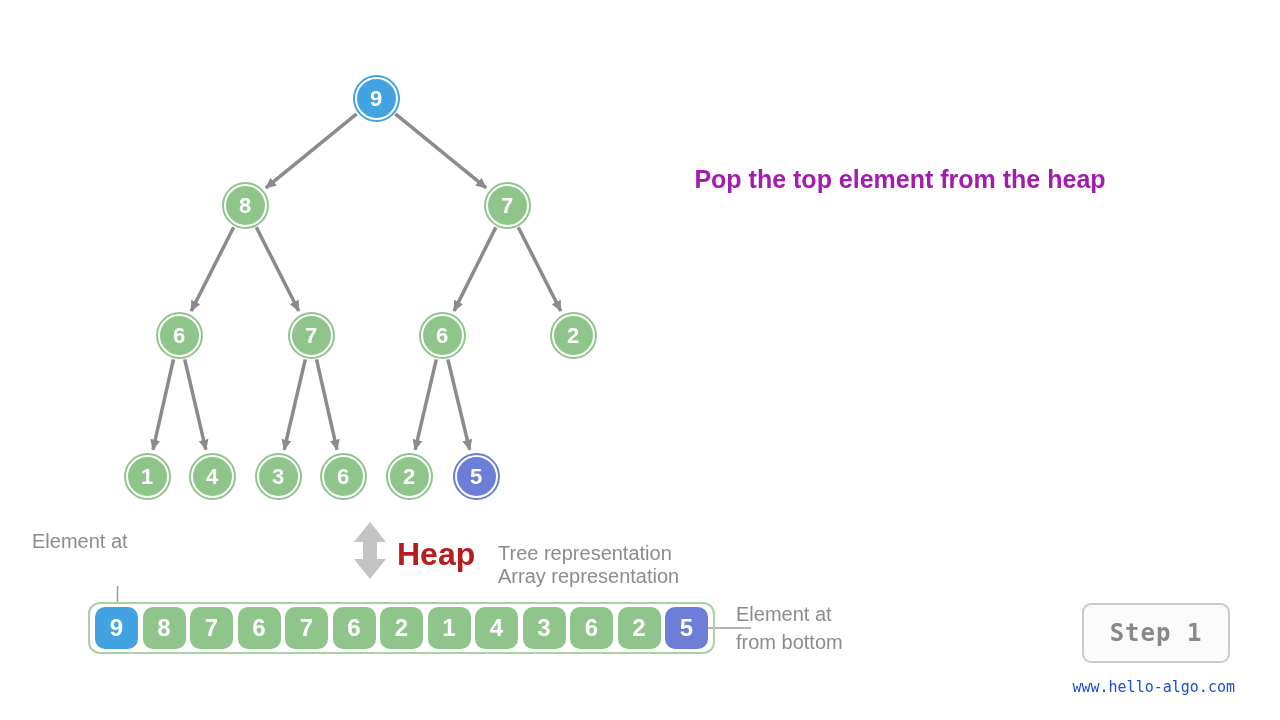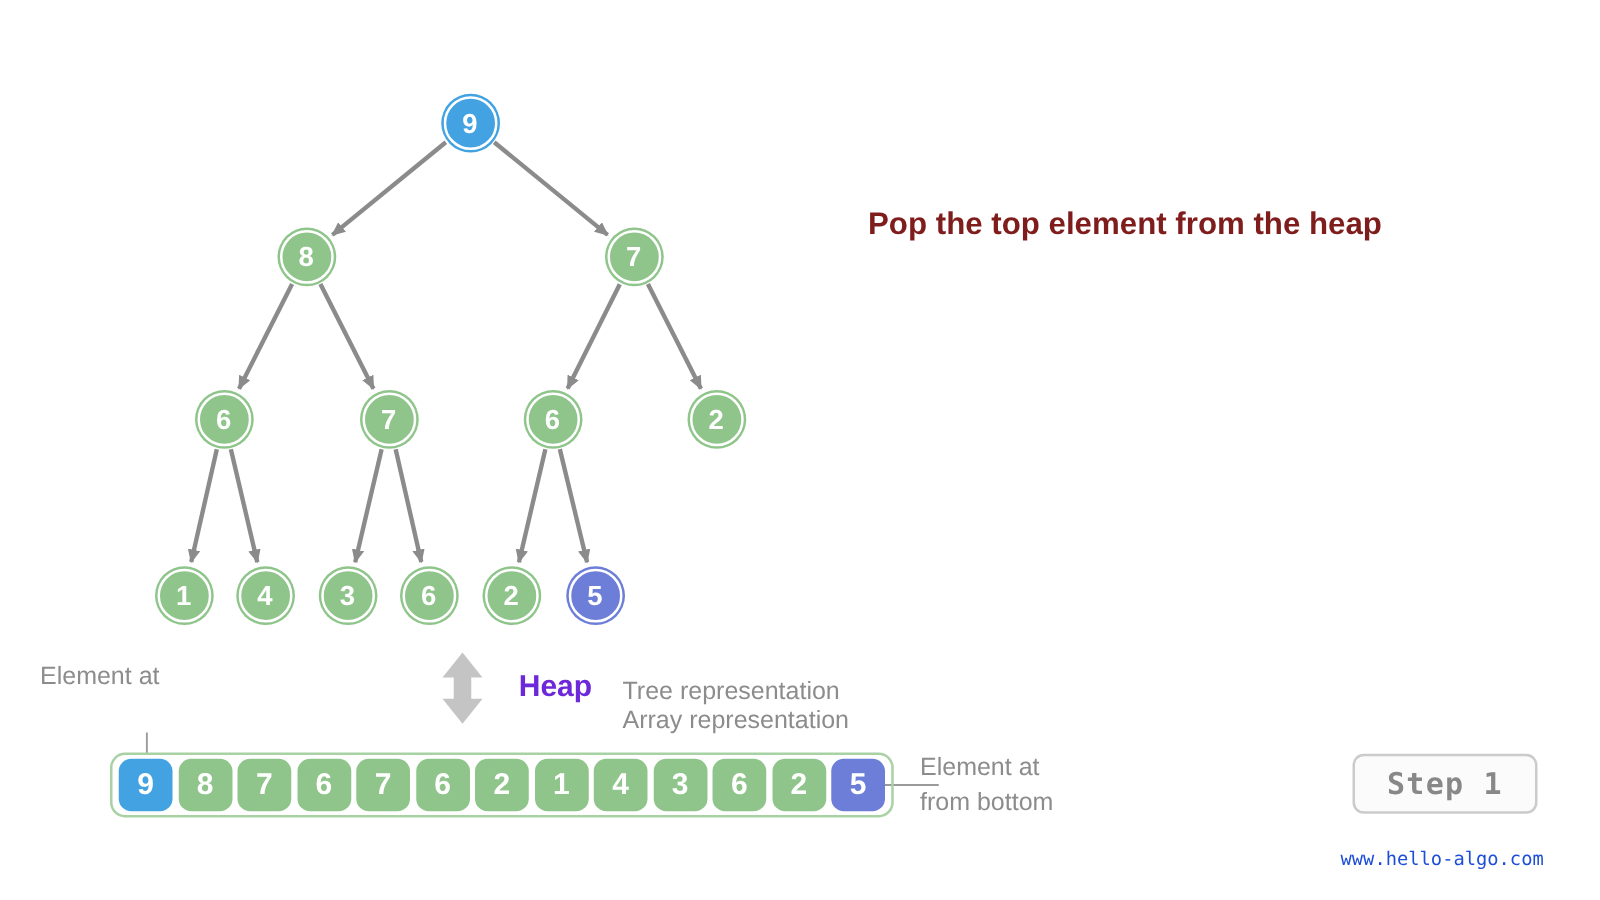--- a/index.html
+++ b/index.html
@@ -9,39 +9,39 @@
   }
   #edges-svg{position:absolute;left:0;top:0;width:1280px;height:720px;}
   .edge{stroke:#8b8b8b;stroke-width:3.5;}
   .connector{stroke:#9a9a9a;stroke-width:1.5;}
   .node{
     position:absolute;width:39px;height:39px;border:2px solid #ffffff;border-radius:50%;
     color:#ffffff;font-size:22px;font-weight:bold;line-height:39px;text-align:center;
   }
   .page-title{
     position:absolute;left:640px;top:165px;width:520px;text-align:center;
-    font-size:25px;font-weight:bold;color:#7f1d1d;
+    font-size:25px;font-weight:bold;color:#a21caf;
   }
   .gray-label{color:#8c8c8c;font-size:20px;}
   .rep-label{position:absolute;left:498px;}
   .two-line{position:absolute;width:170px;text-align:left;line-height:28px;}
   .heap-word{
-    position:absolute;left:415px;top:536px;font-size:24px;font-weight:bold;color:#6d28d9;
+    position:absolute;left:397px;top:536px;font-size:32px;font-weight:bold;color:#b91c1c;
   }
   .array-box{
     position:absolute;left:88px;top:602px;width:627px;height:52px;box-sizing:border-box;
     border:2px solid #a8d2a4;border-radius:12px;
     display:flex;align-items:center;justify-content:space-between;padding:0 5px;
   }
   .cell{
     width:43px;height:42px;border-radius:10px;color:#ffffff;
     font-size:24px;font-weight:bold;line-height:42px;text-align:center;
   }
   .step-badge{
-    position:absolute;left:1082px;top:603px;width:148px;height:48px;box-sizing:border-box;
+    position:absolute;left:1082px;top:603px;width:148px;height:60px;box-sizing:border-box;
     border:2px solid #cbcbcb;border-radius:9px;background:#fbfbfb;
     display:flex;align-items:center;justify-content:center;
     font-family:"DejaVu Sans Mono","Liberation Mono",monospace;
     font-size:24px;font-weight:bold;color:#888888;letter-spacing:1px;
   }
   .watermark{
     position:absolute;right:45px;top:678px;
     font-family:"DejaVu Sans Mono","Liberation Mono",monospace;
     font-size:15px;color:#1d4ed8;
   }

